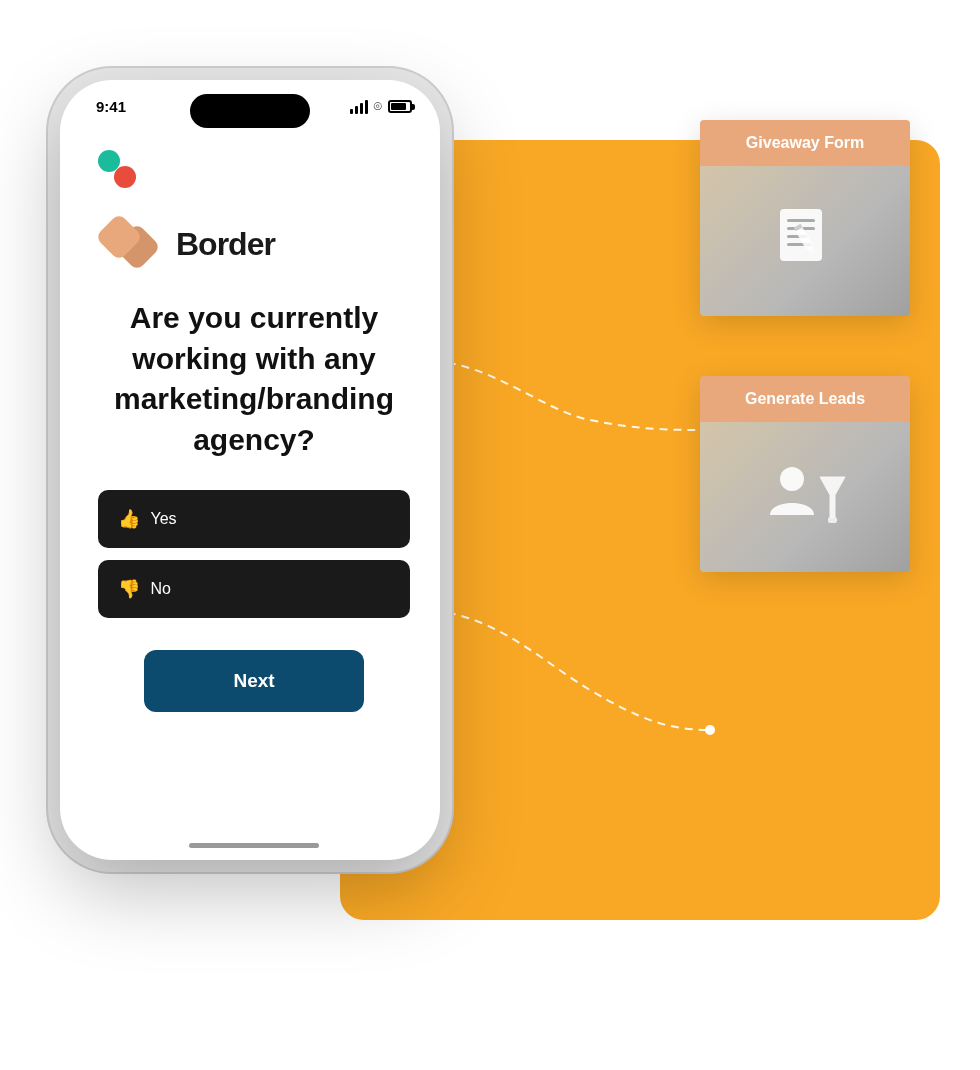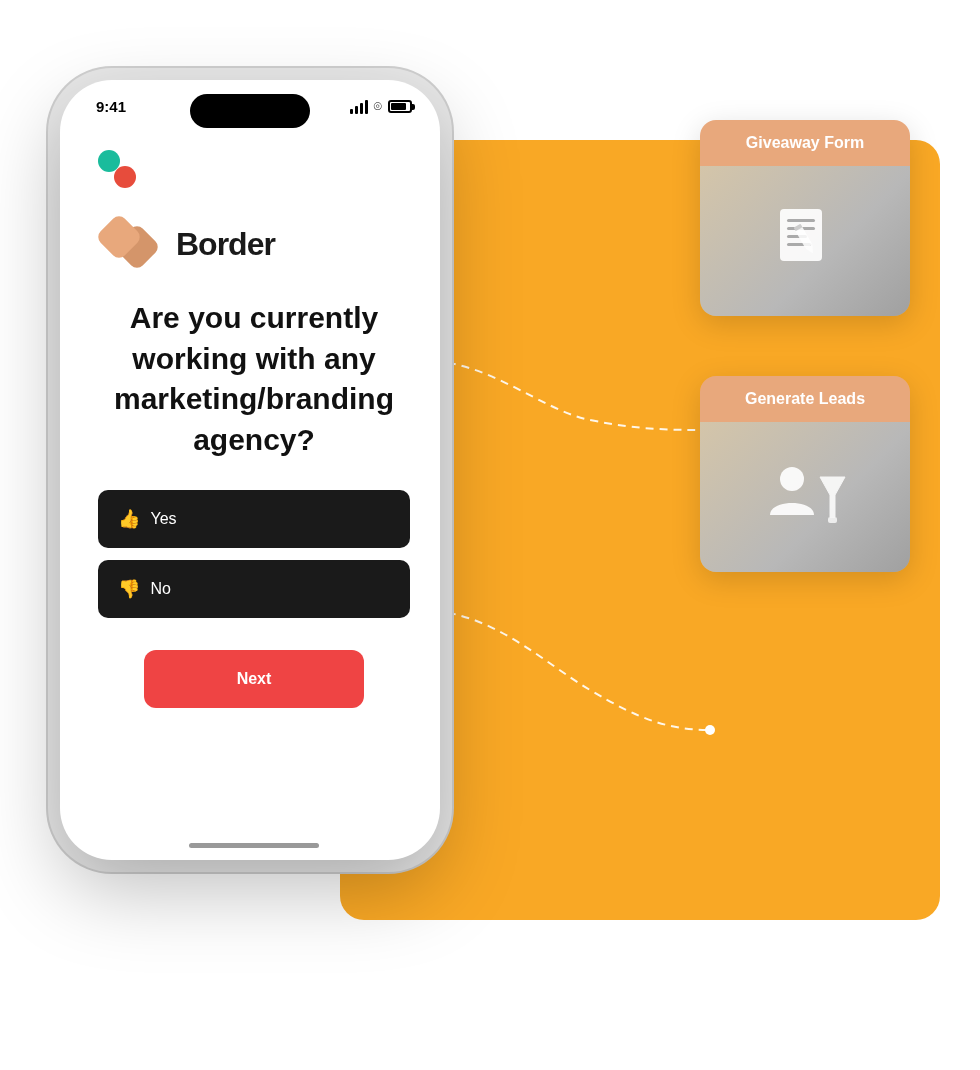--- a/index.html
+++ b/index.html
@@ -205,26 +205,26 @@
       text-align: left;
       width: 100%;
     }
 
     .option-btn .emoji {
       font-size: 18px;
     }
 
     
     .next-btn {
-      background: #ef4444;
+      background: #0c4a6e;
       color: #fff;
       border: none;
       border-radius: 12px;
       padding: 20px;
-      font-size: 16px;
+      font-size: 19px;
       font-weight: 600;
       cursor: pointer;
       width: 220px;
       align-self: center;
       margin-top: 20px;
       text-align: center;
     }
 
     
     .home-indicator {
@@ -248,21 +248,21 @@
       right: 30px;
       top: 60px;
       z-index: 5;
       display: flex;
       flex-direction: column;
       gap: 60px;
     }
 
     .card {
       width: 210px;
-      border-radius: 16px;
+      border-radius: 4px;
       overflow: hidden;
       box-shadow: 0 8px 30px rgba(0,0,0,0.15);
     }
 
     .card-header {
       background: #E8A87C;
       padding: 14px 16px;
       font-size: 16px;
       font-weight: 700;
       color: #fff;

